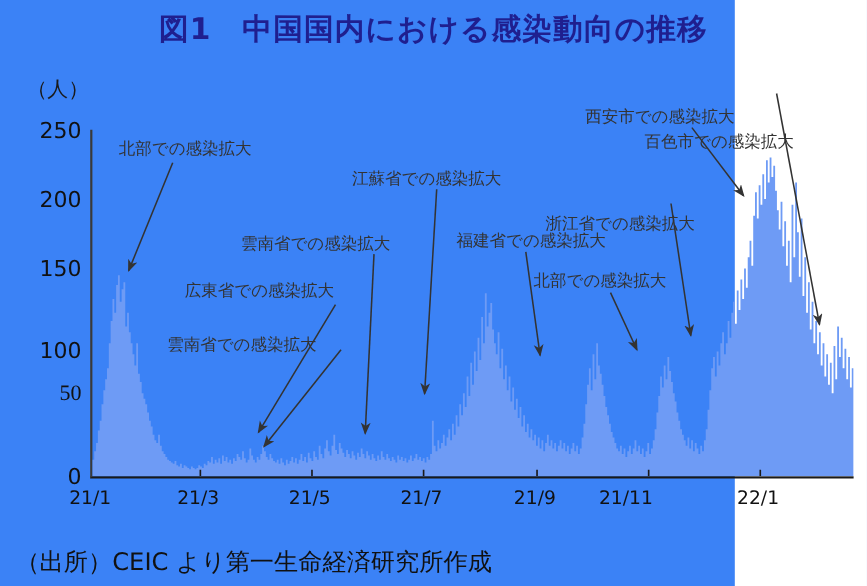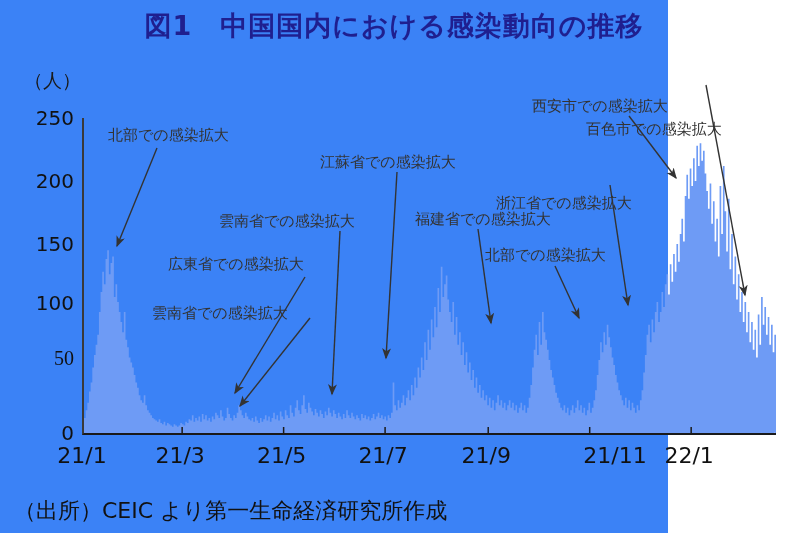--- a/index.html
+++ b/index.html
@@ -91,21 +91,21 @@
   #x-labels {
     position: absolute;
     left: 82px;
     top: 443px;
     width: 692px;
     height: 30px;
   }
   .x-tick-label {
     position: absolute;
     top: 0;
-    font-size: 22px;
+    font-size: 17px;
     color: #111111;
     font-family: "DejaVu Sans", "Liberation Sans", sans-serif;
     transform: translateX(-50%);
     white-space: nowrap;
   }
 
   
   #annotation-layer {
     position: absolute;
     left: 0; top: 0;
@@ -138,21 +138,21 @@
 
 <div id="page">
 
   <div id="chart-title">図1　中国国内における感染動向の推移</div>
 
   <div id="y-unit">（人）</div>
 
   <div id="y-labels">
       <div class="y-tick-label" style="top: 423px;">0</div>
       <div class="y-tick-label" style="top: 348px; font-family: Liberation Serif, serif;">50</div>
-      <div class="y-tick-label" style="top: 293px;">100</div>
+      <div class="y-tick-label" style="top: 308px;">100</div>
       <div class="y-tick-label" style="top: 234px;">150</div>
       <div class="y-tick-label" style="top: 171px;">200</div>
       <div class="y-tick-label" style="top: 108px;">250</div>
     </div>
 
   <div id="plot-area">
     <svg id="bars-svg" viewBox="0 0 692 315" preserveAspectRatio="none">
         <path d="M0.00 315H1.66V299.88H0.00ZM1.66 315H3.32V292.32H1.66ZM3.32 315H4.98V284.76H3.32ZM4.98 315H6.64V273.42H4.98ZM6.64 315H8.30V264.60H6.64ZM8.30 315H9.96V249.48H8.30ZM9.96 315H11.62V236.88H9.96ZM11.62 315H13.28V226.80H11.62ZM13.28 315H14.94V216.72H13.28ZM14.94 315H16.59V194.04H14.94ZM16.59 315H18.25V173.88H16.59ZM18.25 315H19.91V153.72H18.25ZM19.91 315H21.57V166.32H19.91ZM21.57 315H23.23V141.12H21.57ZM23.23 315H24.89V132.30H23.23ZM24.89 315H26.55V156.24H24.89ZM26.55 315H28.21V144.90H26.55ZM28.21 315H29.87V138.60H28.21ZM29.87 315H31.53V178.92H29.87ZM31.53 315H33.19V166.32H31.53ZM33.19 315H34.85V183.96H33.19ZM34.85 315H36.51V194.04H34.85ZM36.51 315H38.17V204.12H36.51ZM38.17 315H39.83V214.20H38.17ZM39.83 315H41.49V194.04H39.83ZM41.49 315H43.15V221.76H41.49ZM43.15 315H44.81V229.32H43.15ZM44.81 315H46.47V239.40H44.81ZM46.47 315H48.12V244.44H46.47ZM48.12 315H49.78V249.48H48.12ZM49.78 315H51.44V257.04H49.78ZM51.44 315H53.10V264.60H51.44ZM53.10 315H54.76V269.64H53.10ZM54.76 315H56.42V277.20H54.76ZM56.42 315H58.08V282.24H56.42ZM58.08 315H59.74V284.76H58.08ZM59.74 315H61.40V277.20H59.74ZM61.40 315H63.06V287.28H61.40ZM63.06 315H64.72V292.32H63.06ZM64.72 315H66.38V294.84H64.72ZM66.38 315H68.04V297.36H66.38ZM68.04 315H69.70V299.88H68.04ZM69.70 315H71.36V301.14H69.70ZM71.36 315H73.02V302.40H71.36ZM73.02 315H74.68V303.66H73.02ZM74.68 315H76.34V301.14H74.68ZM76.34 315H78.00V304.92H76.34ZM78.00 315H79.65V306.18H78.00ZM79.65 315H81.31V303.66H79.65ZM81.31 315H82.97V307.44H81.31ZM82.97 315H84.63V304.92H82.97ZM84.63 315H86.29V306.18H84.63ZM86.29 315H87.95V307.44H86.29ZM87.95 315H89.61V308.70H87.95ZM89.61 315H91.27V306.18H89.61ZM91.27 315H92.93V307.44H91.27ZM92.93 315H94.59V308.70H92.93ZM94.59 315H96.25V307.44H94.59ZM96.25 315H97.91V304.92H96.25ZM97.91 315H99.57V306.18H97.91ZM99.57 315H101.23V307.44H99.57ZM101.23 315H102.89V303.66H101.23ZM102.89 315H104.55V304.92H102.89ZM104.55 315H106.21V301.14H104.55ZM106.21 315H107.87V302.40H106.21ZM107.87 315H109.53V297.36H107.87ZM109.53 315H111.18V303.66H109.53ZM111.18 315H112.84V299.88H111.18ZM112.84 315H114.50V302.40H112.84ZM114.50 315H116.16V298.62H114.50ZM116.16 315H117.82V303.66H116.16ZM117.82 315H119.48V296.10H117.82ZM119.48 315H121.14V301.14H119.48ZM121.14 315H122.80V297.36H121.14ZM122.80 315H124.46V302.40H122.80ZM124.46 315H126.12V299.88H124.46ZM126.12 315H127.78V303.66H126.12ZM127.78 315H129.44V298.62H127.78ZM129.44 315H131.10V301.14H129.44ZM131.10 315H132.76V294.84H131.10ZM132.76 315H134.42V297.36H132.76ZM134.42 315H136.08V299.88H134.42ZM136.08 315H137.74V292.32H136.08ZM137.74 315H139.40V298.62H137.74ZM139.40 315H141.06V302.40H139.40ZM141.06 315H142.71V299.88H141.06ZM142.71 315H144.37V289.80H142.71ZM144.37 315H146.03V296.10H144.37ZM146.03 315H147.69V299.88H146.03ZM147.69 315H149.35V302.40H147.69ZM149.35 315H151.01V297.36H149.35ZM151.01 315H152.67V299.88H151.01ZM152.67 315H154.33V294.84H152.67ZM154.33 315H155.99V287.28H154.33ZM155.99 315H157.65V292.32H155.99ZM157.65 315H159.31V297.36H157.65ZM159.31 315H160.97V299.88H159.31ZM160.97 315H162.63V294.84H160.97ZM162.63 315H164.29V298.62H162.63ZM164.29 315H165.95V301.14H164.29ZM165.95 315H167.61V302.40H165.95ZM167.61 315H169.27V299.88H167.61ZM169.27 315H170.93V303.66H169.27ZM170.93 315H172.59V298.62H170.93ZM172.59 315H174.24V302.40H172.59ZM174.24 315H175.90V304.92H174.24ZM175.90 315H177.56V299.88H175.90ZM177.56 315H179.22V303.66H177.56ZM179.22 315H180.88V301.14H179.22ZM180.88 315H182.54V297.36H180.88ZM182.54 315H184.20V302.40H182.54ZM184.20 315H185.86V298.62H184.20ZM185.86 315H187.52V303.66H185.86ZM187.52 315H189.18V299.88H187.52ZM189.18 315H190.84V294.84H189.18ZM190.84 315H192.50V301.14H190.84ZM192.50 315H194.16V297.36H192.50ZM194.16 315H195.82V302.40H194.16ZM195.82 315H197.48V293.58H195.82ZM197.48 315H199.14V298.62H197.48ZM199.14 315H200.80V301.14H199.14ZM200.80 315H202.46V292.32H200.80ZM202.46 315H204.12V297.36H202.46ZM204.12 315H205.77V299.88H204.12ZM205.77 315H207.43V287.28H205.77ZM207.43 315H209.09V294.84H207.43ZM209.09 315H210.75V298.62H209.09ZM210.75 315H212.41V289.80H210.75ZM212.41 315H214.07V282.24H212.41ZM214.07 315H215.73V292.32H214.07ZM215.73 315H217.39V296.10H215.73ZM217.39 315H219.05V287.28H217.39ZM219.05 315H220.71V277.20H219.05ZM220.71 315H222.37V291.06H220.71ZM222.37 315H224.03V294.84H222.37ZM224.03 315H225.69V284.76H224.03ZM225.69 315H227.35V289.80H225.69ZM227.35 315H229.01V293.58H227.35ZM229.01 315H230.67V297.36H229.01ZM230.67 315H232.33V291.06H230.67ZM232.33 315H233.99V294.84H232.33ZM233.99 315H235.65V298.62H233.99ZM235.65 315H237.30V292.32H235.65ZM237.30 315H238.96V296.10H237.30ZM238.96 315H240.62V299.88H238.96ZM240.62 315H242.28V293.58H240.62ZM242.28 315H243.94V297.36H242.28ZM243.94 315H245.60V289.80H243.94ZM245.60 315H247.26V294.84H245.60ZM247.26 315H248.92V298.62H247.26ZM248.92 315H250.58V292.32H248.92ZM250.58 315H252.24V296.10H250.58ZM252.24 315H253.90V299.88H252.24ZM253.90 315H255.56V294.84H253.90ZM255.56 315H257.22V298.62H255.56ZM257.22 315H258.88V301.14H257.22ZM258.88 315H260.54V296.10H258.88ZM260.54 315H262.20V299.88H260.54ZM262.20 315H263.86V292.32H262.20ZM263.86 315H265.52V297.36H263.86ZM265.52 315H267.18V299.88H265.52ZM267.18 315H268.83V294.84H267.18ZM268.83 315H270.49V298.62H268.83ZM270.49 315H272.15V301.14H270.49ZM272.15 315H273.81V297.36H272.15ZM273.81 315H275.47V299.88H273.81ZM275.47 315H277.13V302.40H275.47ZM277.13 315H278.79V296.10H277.13ZM278.79 315H280.45V299.88H278.79ZM280.45 315H282.11V297.36H280.45ZM282.11 315H283.77V301.14H282.11ZM283.77 315H285.43V298.62H283.77ZM285.43 315H287.09V302.40H285.43ZM287.09 315H288.75V299.88H287.09ZM288.75 315H290.41V296.10H288.75ZM290.41 315H292.07V301.14H290.41ZM292.07 315H293.73V298.62H292.07ZM293.73 315H295.39V294.84H293.73ZM295.39 315H297.05V299.88H295.39ZM297.05 315H298.71V297.36H297.05ZM298.71 315H300.36V301.14H298.71ZM300.36 315H302.02V298.62H300.36ZM302.02 315H303.68V302.40H302.02ZM303.68 315H305.34V297.36H303.68ZM305.34 315H307.00V299.88H305.34ZM307.00 315H308.66V294.84H307.00ZM308.66 315H310.32V264.60H308.66ZM310.32 315H311.98V287.28H310.32ZM311.98 315H313.64V292.32H311.98ZM313.64 315H315.30V282.24H313.64ZM315.30 315H316.96V289.80H315.30ZM316.96 315H318.62V284.76H316.96ZM318.62 315H320.28V277.20H318.62ZM320.28 315H321.94V287.28H320.28ZM321.94 315H323.60V279.72H321.94ZM323.60 315H325.26V272.16H323.60ZM325.26 315H326.92V282.24H325.26ZM326.92 315H328.58V267.12H326.92ZM328.58 315H330.24V277.20H328.58ZM330.24 315H331.89V259.56H330.24ZM331.89 315H333.55V269.64H331.89ZM333.55 315H335.21V249.48H333.55ZM335.21 315H336.87V259.56H335.21ZM336.87 315H338.53V239.40H336.87ZM338.53 315H340.19V252.00H338.53ZM340.19 315H341.85V224.28H340.19ZM341.85 315H343.51V241.92H341.85ZM343.51 315H345.17V211.68H343.51ZM345.17 315H346.83V231.84H345.17ZM346.83 315H348.49V201.60H346.83ZM348.49 315H350.15V219.24H348.49ZM350.15 315H351.81V189.00H350.15ZM351.81 315H353.47V209.16H351.81ZM353.47 315H355.13V170.10H353.47ZM355.13 315H356.79V194.04H355.13ZM356.79 315H358.45V148.68H356.79ZM358.45 315H360.11V178.92H358.45ZM360.11 315H361.76V166.32H360.11ZM361.76 315H363.42V157.50H361.76ZM363.42 315H365.08V181.44H363.42ZM365.08 315H366.74V194.04H365.08ZM366.74 315H368.40V204.12H366.74ZM368.40 315H370.06V183.96H368.40ZM370.06 315H371.72V216.72H370.06ZM371.72 315H373.38V199.08H371.72ZM373.38 315H375.04V226.80H373.38ZM375.04 315H376.70V214.20H375.04ZM376.70 315H378.36V236.88H376.70ZM378.36 315H380.02V224.28H378.36ZM380.02 315H381.68V246.96H380.02ZM381.68 315H383.34V234.36H381.68ZM383.34 315H385.00V254.52H383.34ZM385.00 315H386.66V244.44H385.00ZM386.66 315H388.32V262.08H386.66ZM388.32 315H389.98V252.00H388.32ZM389.98 315H391.64V269.64H389.98ZM391.64 315H393.29V259.56H391.64ZM393.29 315H394.95V274.68H393.29ZM394.95 315H396.61V267.12H394.95ZM396.61 315H398.27V279.72H396.61ZM398.27 315H399.93V272.16H398.27ZM399.93 315H401.59V282.24H399.93ZM401.59 315H403.25V277.20H401.59ZM403.25 315H404.91V287.28H403.25ZM404.91 315H406.57V279.72H404.91ZM406.57 315H408.23V289.80H406.57ZM408.23 315H409.89V282.24H408.23ZM409.89 315H411.55V292.32H409.89ZM411.55 315H413.21V284.76H411.55ZM413.21 315H414.87V277.20H413.21ZM414.87 315H416.53V287.28H414.87ZM416.53 315H418.19V282.24H416.53ZM418.19 315H419.85V289.80H418.19ZM419.85 315H421.51V284.76H419.85ZM421.51 315H423.17V292.32H421.51ZM423.17 315H424.82V287.28H423.17ZM424.82 315H426.48V282.24H424.82ZM426.48 315H428.14V289.80H426.48ZM428.14 315H429.80V284.76H428.14ZM429.80 315H431.46V292.32H429.80ZM431.46 315H433.12V287.28H431.46ZM433.12 315H434.78V294.84H433.12ZM434.78 315H436.44V289.80H434.78ZM436.44 315H438.10V284.76H436.44ZM438.10 315H439.76V292.32H438.10ZM439.76 315H441.42V287.28H439.76ZM441.42 315H443.08V294.84H441.42ZM443.08 315H444.74V289.80H443.08ZM444.74 315H446.40V279.72H444.74ZM446.40 315H448.06V267.12H446.40ZM448.06 315H449.72V249.48H448.06ZM449.72 315H451.38V231.84H449.72ZM451.38 315H453.04V216.72H451.38ZM453.04 315H454.70V236.88H453.04ZM454.70 315H456.35V204.12H454.70ZM456.35 315H458.01V226.80H456.35ZM458.01 315H459.67V194.04H458.01ZM459.67 315H461.33V214.20H459.67ZM461.33 315H462.99V221.76H461.33ZM462.99 315H464.65V231.84H462.99ZM464.65 315H466.31V241.92H464.65ZM466.31 315H467.97V252.00H466.31ZM467.97 315H469.63V259.56H467.97ZM469.63 315H471.29V267.12H469.63ZM471.29 315H472.95V274.68H471.29ZM472.95 315H474.61V279.72H472.95ZM474.61 315H476.27V284.76H474.61ZM476.27 315H477.93V289.80H476.27ZM477.93 315H479.59V292.32H477.93ZM479.59 315H481.25V287.28H479.59ZM481.25 315H482.91V294.84H481.25ZM482.91 315H484.57V289.80H482.91ZM484.57 315H486.23V297.36H484.57ZM486.23 315H487.88V292.32H486.23ZM487.88 315H489.54V287.28H487.88ZM489.54 315H491.20V294.84H489.54ZM491.20 315H492.86V289.80H491.20ZM492.86 315H494.52V282.24H492.86ZM494.52 315H496.18V292.32H494.52ZM496.18 315H497.84V287.28H496.18ZM497.84 315H499.50V294.84H497.84ZM499.50 315H501.16V289.80H499.50ZM501.16 315H502.82V297.36H501.16ZM502.82 315H504.48V292.32H502.82ZM504.48 315H506.14V284.76H504.48ZM506.14 315H507.80V294.84H506.14ZM507.80 315H509.46V289.80H507.80ZM509.46 315H511.12V282.24H509.46ZM511.12 315H512.78V272.16H511.12ZM512.78 315H514.44V257.04H512.78ZM514.44 315H516.10V241.92H514.44ZM516.10 315H517.76V224.28H516.10ZM517.76 315H519.41V234.36H517.76ZM519.41 315H521.07V214.20H519.41ZM521.07 315H522.73V226.80H521.07ZM522.73 315H524.39V206.64H522.73ZM524.39 315H526.05V219.24H524.39ZM526.05 315H527.71V229.32H526.05ZM527.71 315H529.37V239.40H527.71ZM529.37 315H531.03V246.96H529.37ZM531.03 315H532.69V257.04H531.03ZM532.69 315H534.35V264.60H532.69ZM534.35 315H536.01V272.16H534.35ZM536.01 315H537.67V277.20H536.01ZM537.67 315H539.33V282.24H537.67ZM539.33 315H540.99V287.28H539.33ZM540.99 315H542.65V279.72H540.99ZM542.65 315H544.31V289.80H542.65ZM544.31 315H545.97V282.24H544.31ZM545.97 315H547.63V292.32H545.97ZM547.63 315H549.29V284.76H547.63ZM549.29 315H550.94V289.80H549.29ZM550.94 315H552.60V294.84H550.94ZM552.60 315H554.26V287.28H552.60ZM554.26 315H555.92V292.32H554.26ZM555.92 315H557.58V282.24H555.92ZM557.58 315H559.24V272.16H557.58ZM559.24 315H560.90V254.52H559.24ZM560.90 315H562.56V236.88H560.90ZM562.56 315H564.22V216.72H562.56ZM564.22 315H565.88V206.64H564.22ZM565.88 315H567.54V224.28H565.88ZM567.54 315H569.20V201.60H567.54ZM569.20 315H570.86V214.20H569.20ZM570.86 315H572.52V194.04H570.86ZM572.52 315H574.18V183.96H572.52ZM574.18 315H575.84V204.12H574.18ZM575.84 315H577.50V194.04H575.84ZM577.50 315H579.16V173.88H577.50ZM579.16 315H580.82V189.00H579.16ZM580.82 315H582.47V166.32H580.82ZM582.47 315H584.13V156.24H582.47ZM584.13 315H585.79V176.40H584.13ZM585.79 315H587.45V146.16H585.79ZM587.45 315H589.11V163.80H587.45ZM589.11 315H590.77V136.08H589.11ZM590.77 315H592.43V153.72H590.77ZM592.43 315H594.09V126.00H592.43ZM594.09 315H595.75V143.64H594.09ZM595.75 315H597.41V115.92H595.75ZM597.41 315H599.07V100.80H597.41ZM599.07 315H600.73V123.48H599.07ZM600.73 315H602.39V78.12H600.73ZM602.39 315H604.05V56.70H602.39ZM604.05 315H605.71V80.64H604.05ZM605.71 315H607.37V50.40H605.71ZM607.37 315H609.03V68.04H607.37ZM609.03 315H610.69V40.32H609.03ZM610.69 315H612.35V63.00H610.69ZM612.35 315H614.00V27.72H612.35ZM614.00 315H615.66V47.88H614.00ZM615.66 315H617.32V25.20H615.66ZM617.32 315H618.98V42.84H617.32ZM618.98 315H620.64V32.76H618.98ZM620.64 315H622.30V55.44H620.64ZM622.30 315H623.96V73.08H622.30ZM623.96 315H625.62V90.72H623.96ZM625.62 315H627.28V65.52H625.62ZM627.28 315H628.94V105.84H627.28ZM628.94 315H630.60V83.16H628.94ZM630.60 315H632.26V123.48H630.60ZM632.26 315H633.92V100.80H632.26ZM633.92 315H635.58V138.60H633.92ZM635.58 315H637.24V68.04H635.58ZM637.24 315H638.90V115.92H637.24ZM638.90 315H640.56V47.88H638.90ZM640.56 315H642.22V93.24H640.56ZM642.22 315H643.88V133.56H642.22ZM643.88 315H645.53V80.64H643.88ZM645.53 315H647.19V151.20H645.53ZM647.19 315H648.85V115.92H647.19ZM648.85 315H650.51V166.32H648.85ZM650.51 315H652.17V138.60H650.51ZM652.17 315H653.83V181.44H652.17ZM653.83 315H655.49V156.24H653.83ZM655.49 315H657.15V194.04H655.49ZM657.15 315H658.81V173.88H657.15ZM658.81 315H660.47V204.12H658.81ZM660.47 315H662.13V183.96H660.47ZM662.13 315H663.79V214.20H662.13ZM663.79 315H665.45V194.04H663.79ZM665.45 315H667.11V224.28H665.45ZM667.11 315H668.77V204.12H667.11ZM668.77 315H670.43V231.84H668.77ZM670.43 315H672.09V211.68H670.43ZM672.09 315H673.75V239.40H672.09ZM673.75 315H675.41V196.56H673.75ZM675.41 315H677.06V226.80H675.41ZM677.06 315H678.72V178.92H677.06ZM678.72 315H680.38V206.64H678.72ZM680.38 315H682.04V189.00H680.38ZM682.04 315H683.70V216.72H682.04ZM683.70 315H685.36V199.08H683.70ZM685.36 315H687.02V226.80H685.36ZM687.02 315H688.68V206.64H687.02ZM688.68 315H690.34V234.36H688.68ZM690.34 315H692.00V216.72H690.34Z" fill="#6e9bf5"></path>
         <line x1="98.14423076923076" x2="98.14423076923076" y1="309" y2="315" stroke="#1a1a1a" stroke-width="1.5"></line>
         <line x1="199.61538461538458" x2="199.61538461538458" y1="309" y2="315" stroke="#1a1a1a" stroke-width="1.5"></line>
@@ -162,21 +162,21 @@
         <line x1="607.1634615384615" x2="607.1634615384615" y1="309" y2="315" stroke="#1a1a1a" stroke-width="1.5"></line>
       </svg>
   </div>
 
   <div id="x-labels">
       <div class="x-tick-label" style="left: 0px;">21/1</div>
       <div class="x-tick-label" style="left: 98.1442px;">21/3</div>
       <div class="x-tick-label" style="left: 199.615px;">21/5</div>
       <div class="x-tick-label" style="left: 301.087px;">21/7</div>
       <div class="x-tick-label" style="left: 404.221px;">21/9</div>
-      <div class="x-tick-label" style="left: 533px; text-align: center;">21/11</div>
+      <div class="x-tick-label" style="left: 487px; text-align: center;">21/11</div>
       <div class="x-tick-label" style="left: 607.163px;">22/1</div>
     </div>
 
   <div id="annotation-layer">
     <svg id="arrows-svg" width="788" height="533" viewBox="0 0 788 533" style="position:absolute;left:0;top:0;">
         <defs>
           <marker id="arrowhead" markerWidth="9" markerHeight="9" refX="7" refY="3.2" orient="auto" markerUnits="strokeWidth">
             <path d="M0,0 L8,3.2 L0,6.4 L2.2,3.2 Z" fill="#333333"></path>
           </marker>
         </defs>

